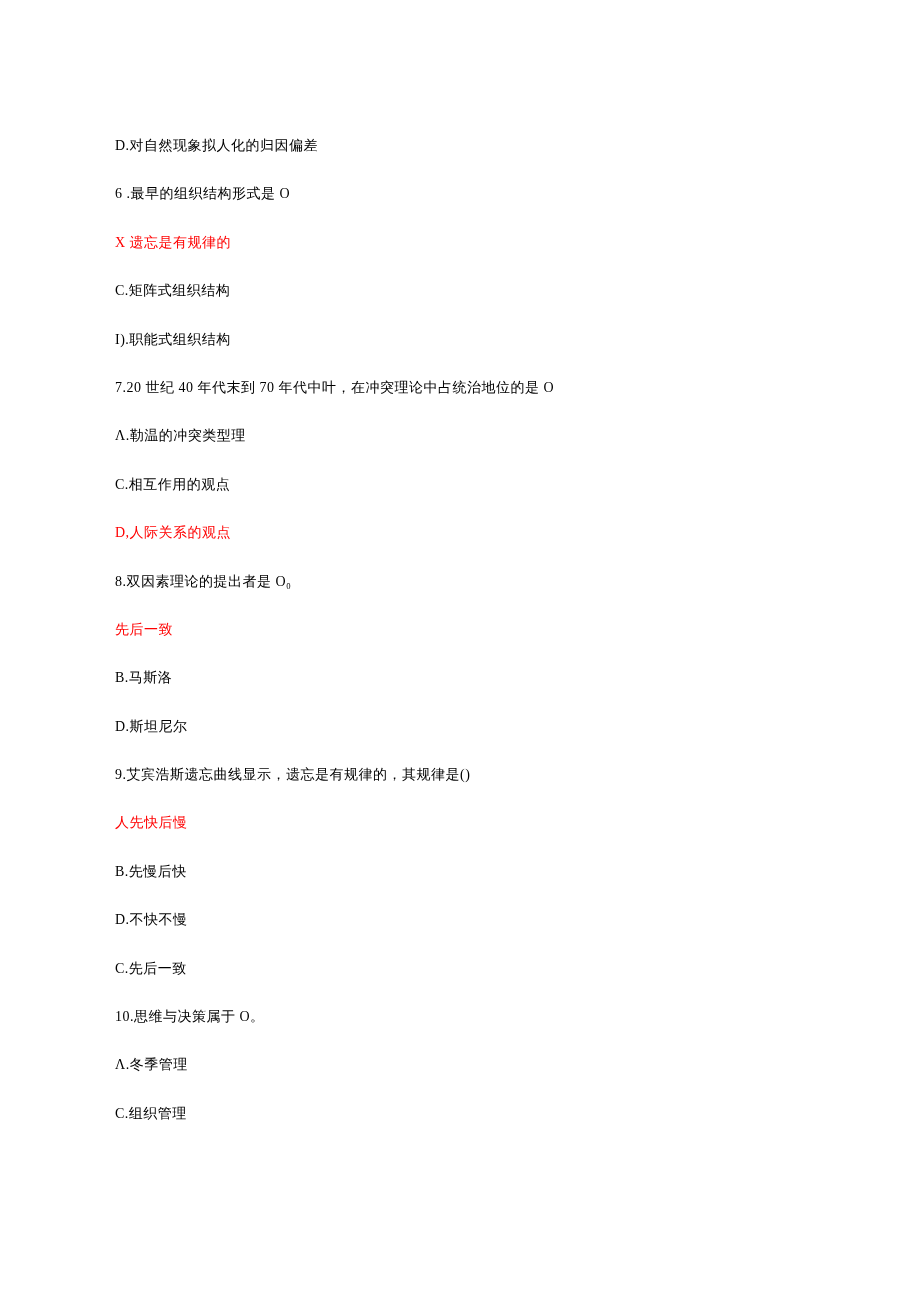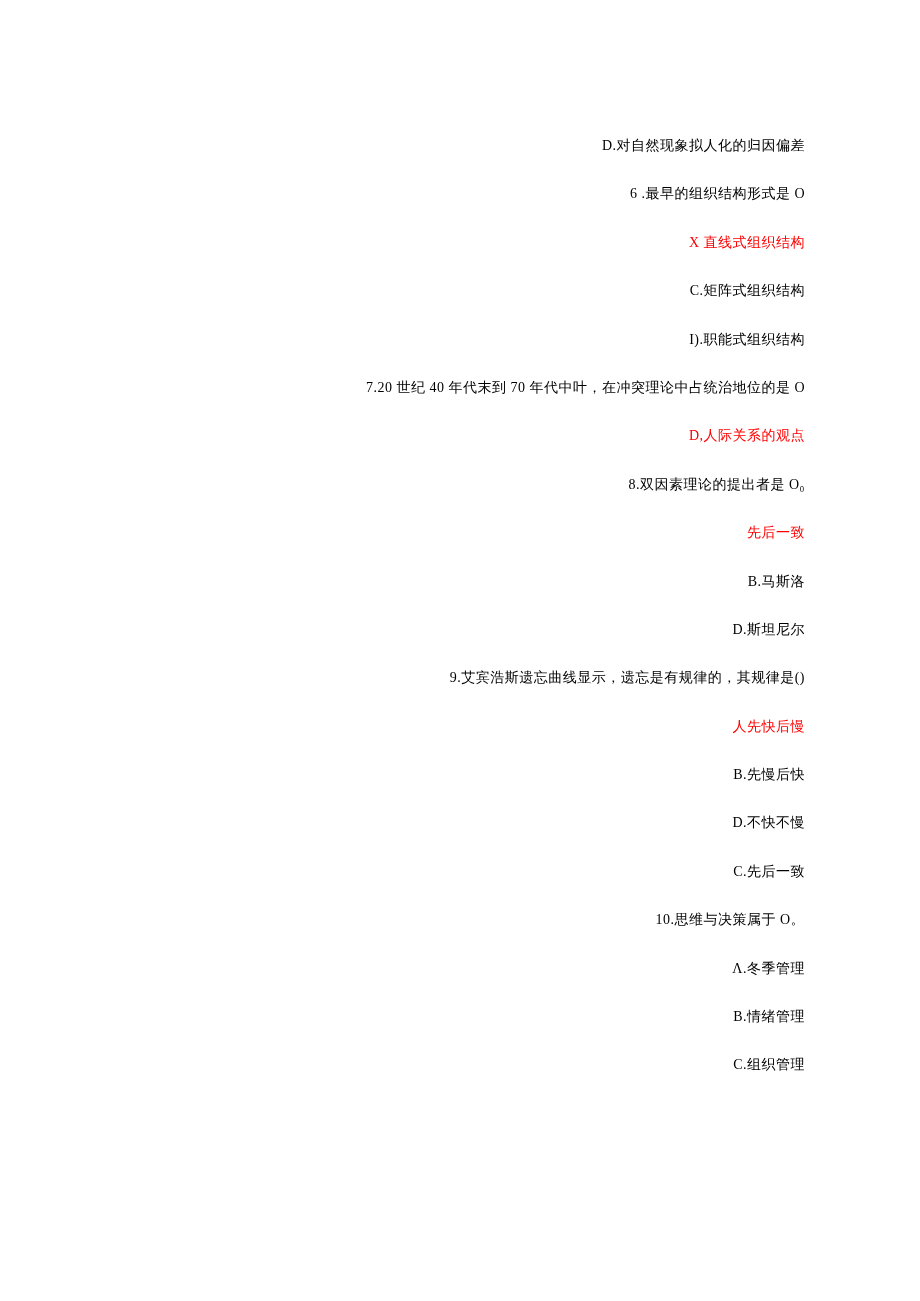--- a/index.html
+++ b/index.html
@@ -13,43 +13,43 @@
       background: #ffffff;
       font-family: "SimSun", "宋体", serif;
       font-size: 14px;
       color: #000000;
       padding: 135px 115px 0 115px;
       line-height: 1.6;
     }
     .line {
       margin-bottom: 26px;
       letter-spacing: 0.5px;
-      text-align: right;
     }
     .red {
       color: #ff0000;
     }
   </style>
 </head>
 <body>
 
 <div id="content">
     <div class="line">D.对自然现象拟人化的归因偏差</div>
     <div class="line">6 .最早的组织结构形式是 O</div>
-    <div class="line red">X 直线式组织结构</div>
+    <div class="line red">X 遗忘是有规律的</div>
     <div class="line">C.矩阵式组织结构</div>
     <div class="line">I).职能式组织结构</div>
     <div class="line">7.20 世纪 40 年代末到 70 年代中叶，在冲突理论中占统治地位的是 O</div>
+    <div class="line">Λ.勒温的冲突类型理</div>
+    <div class="line">C.相互作用的观点</div>
     <div class="line red">D,人际关系的观点</div>
     <div class="line">8.双因素理论的提出者是 O₀</div>
     <div class="line red">先后一致</div>
     <div class="line">B.马斯洛</div>
     <div class="line">D.斯坦尼尔</div>
     <div class="line">9.艾宾浩斯遗忘曲线显示，遗忘是有规律的，其规律是()</div>
     <div class="line red">人先快后慢</div>
     <div class="line">B.先慢后快</div>
     <div class="line">D.不快不慢</div>
     <div class="line">C.先后一致</div>
     <div class="line">10.思维与决策属于 O。</div>
     <div class="line">Λ.冬季管理</div>
-    <div class="line">B.情绪管理</div>
     <div class="line">C.组织管理</div>
   </div>
 
 </body></html>

